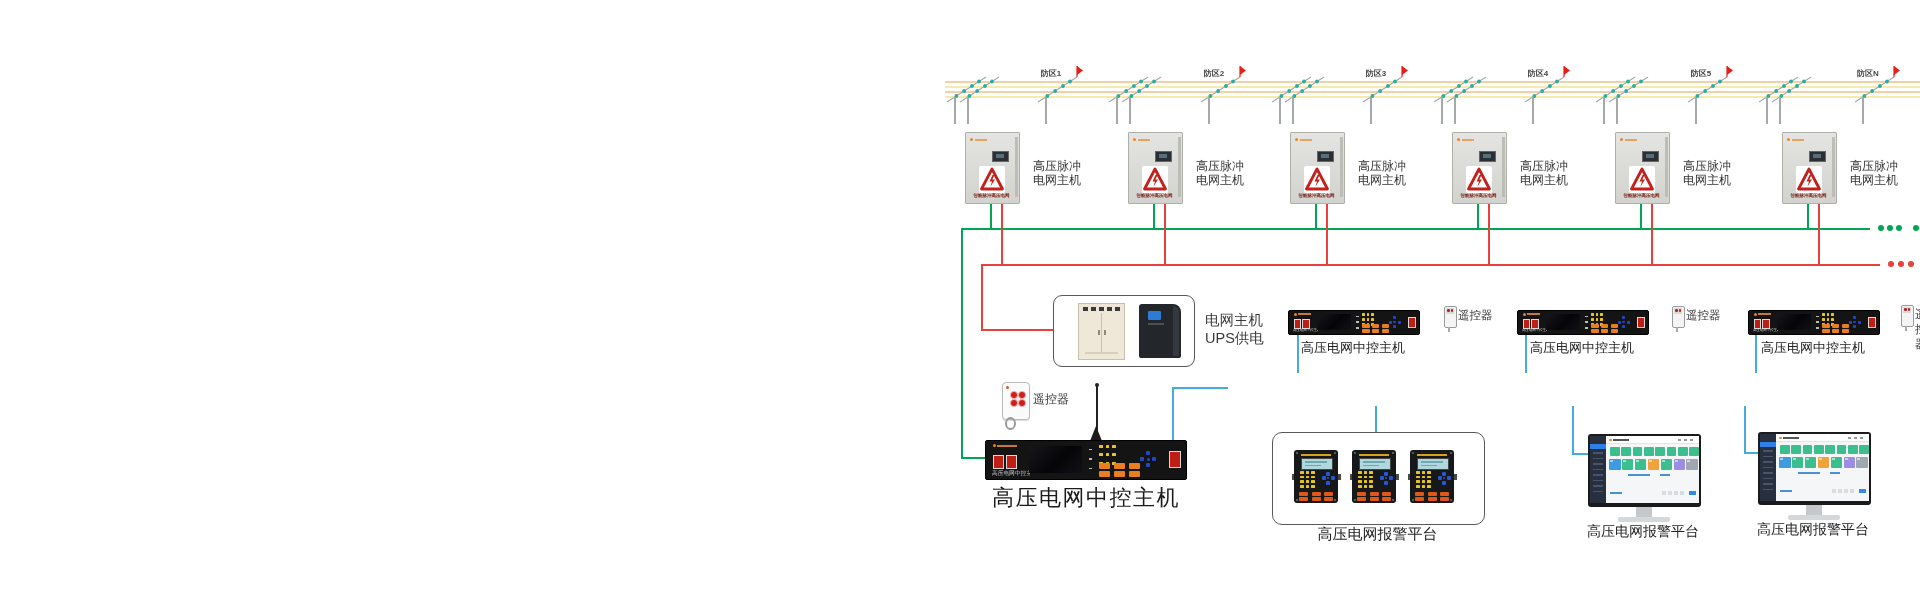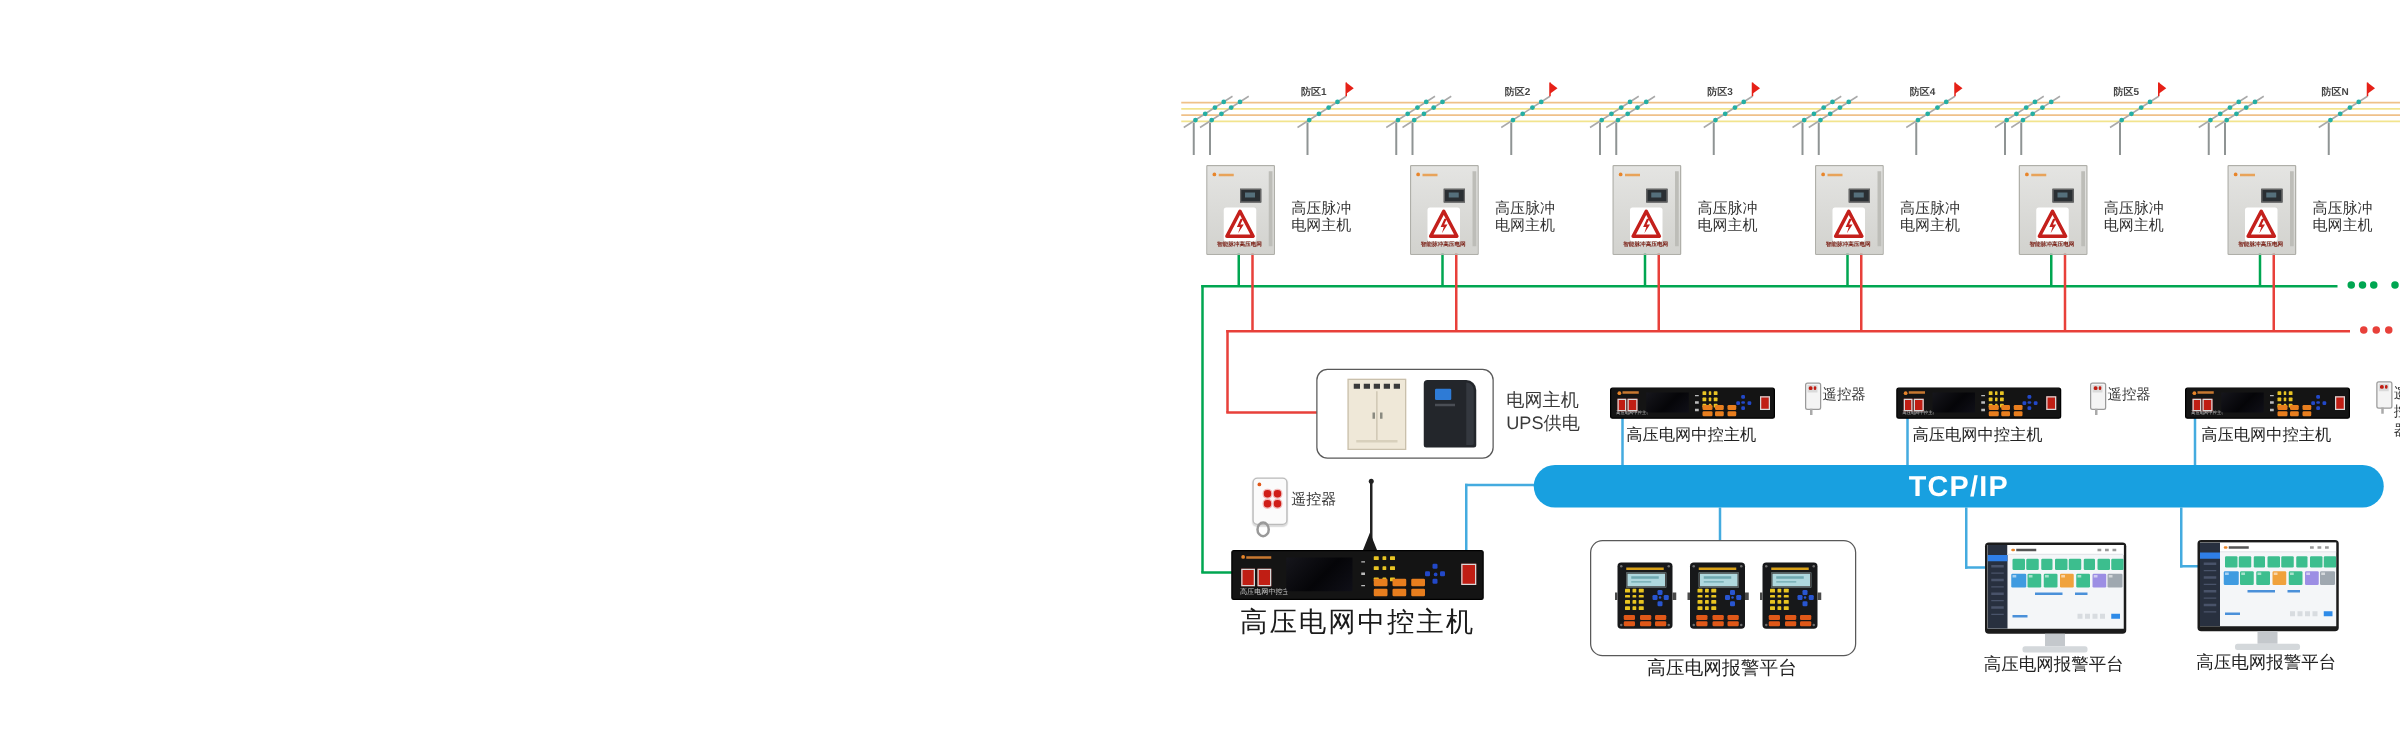--- a/index.html
+++ b/index.html
@@ -700,21 +700,20 @@
           <div style="position: absolute; left: 78px; top: 55px; width: 4px; height: 4px; background: rgb(216, 220, 224);"></div>
           <div style="position: absolute; left: 84px; top: 55px; width: 4px; height: 4px; background: rgb(216, 220, 224);"></div>
           <div style="position: absolute; left: 90px; top: 55px; width: 4px; height: 4px; background: rgb(216, 220, 224);"></div>
           <div style="position: absolute; left: 99px; top: 55px; width: 7px; height: 4px; background: rgb(46, 139, 232);"></div>
         </div>
       </div>
       <div style="position: absolute; left: 1806px; top: 505px; width: 16px; height: 10px; background: rgb(196, 200, 204);"></div>
       <div style="position: absolute; left: 1788px; top: 515px; width: 52px; height: 5px; background: rgb(212, 216, 219); border-radius: 2px;"></div>
     </div>
 
-  <div class="tcp-banner">TCP/IP</div>
   <div class="lbl ups-l1">电网主机</div>
   <div class="lbl ups-l2">UPS供电</div>
   <div class="lbl main-host-label">高压电网中控主机</div>
   <div class="lbl guard-label">高压电网报警平台</div>
   <div class="lbl plat1">高压电网报警平台</div>
   <div class="lbl plat2">高压电网报警平台</div>
   <div class="lbl remote-left-label">遥控器</div>
 </div>
 
 </body></html>

